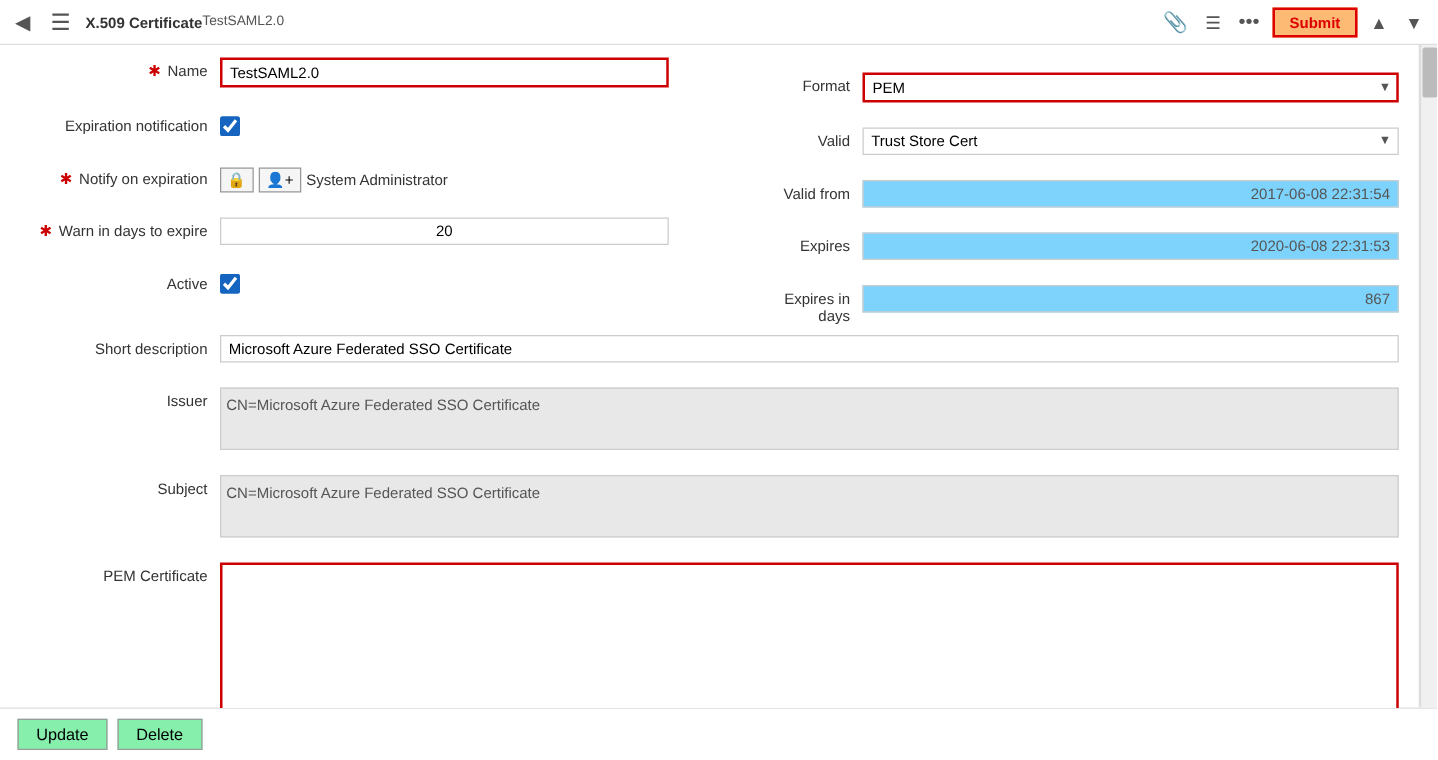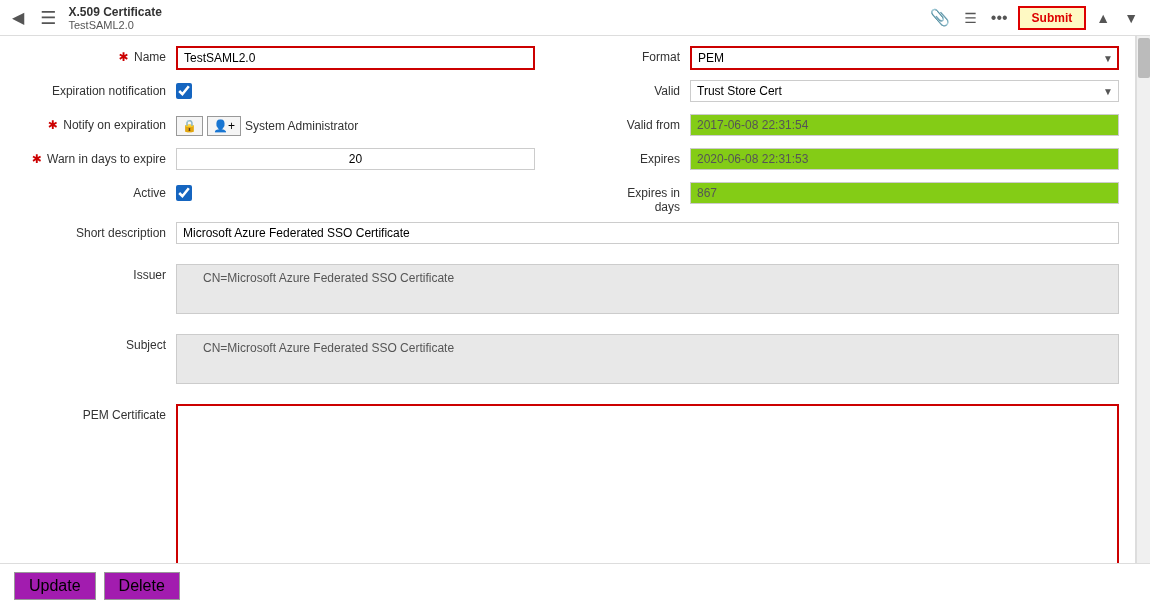--- a/index.html
+++ b/index.html
@@ -7,30 +7,30 @@
 
     .app-container { display: flex; flex-direction: column; height: 608px; }
 
     
     .top-bar {
       display: flex; align-items: center; justify-content: space-between;
       background: #fff; border-bottom: 1px solid #ddd;
       padding: 4px 8px; height: 36px; flex-shrink: 0;
     }
     .top-bar-left { display: flex; align-items: center; gap: 8px; }
-    .top-bar-title { display: flex; flex-direction: column; }
+    .top-bar-title { display: flex; }
     .top-bar-title .main-title { font-size: 12px; font-weight: bold; }
     .top-bar-title .sub-title { font-size: 11px; color: #555; }
     .top-bar-right { display: flex; align-items: center; gap: 6px; }
     .icon-btn {
       background: none; border: none; cursor: pointer;
       font-size: 16px; color: #555; padding: 2px 4px;
     }
     .submit-btn {
-      background: #fef9c3; border: 2px solid #d00; color: #d00;
+      background: #fdba74; border: 2px solid #d00; color: #d00;
       font-weight: bold; padding: 3px 12px; cursor: pointer; font-size: 12px;
     }
     .arrow-btn {
       background: none; border: none; cursor: pointer;
       font-size: 14px; color: #555; padding: 2px 4px;
     }
 
     
     .main-content {
       display: flex; flex: 1; overflow: hidden;
@@ -58,21 +58,21 @@
     .right-label { width: 90px; text-align: right; padding-right: 10px; padding-top: 4px; flex-shrink: 0; color: #333; }
     .right-field { flex: 1; }
 
     
     input[type="text"], textarea, select {
       width: 100%; border: 1px solid #ccc; padding: 3px 6px;
       font-size: 12px; background: #fff; outline: none;
       font-family: Arial, sans-serif;
     }
     input[type="text"]:read-only, textarea:read-only {
-      background: #84cc16; color: #555;
+      background: #7dd3fc; color: #555; text-align: right;
     }
     .input-red-border { border: 2px solid #c00 !important; }
     .select-wrapper {
       position: relative; display: inline-block; width: 100%;
     }
     .select-wrapper select {
       appearance: none; -webkit-appearance: none;
       padding-right: 24px; background: #fff;
     }
     .select-wrapper select.red-border { border: 2px solid #c00; }
@@ -95,41 +95,41 @@
     
     .pem-textarea {
       width: 100%; height: 220px; border: 2px solid #c00;
       resize: none; font-family: monospace; font-size: 11px;
       background: #fff; padding: 4px;
     }
 
     
     .readonly-box {
       background: #e8e8e8; border: 1px solid #ccc;
-      padding: 6px 26px; min-height: 50px; color: #555; font-size: 12px;
+      padding: 6px 4px; min-height: 50px; color: #555; font-size: 12px;
     }
 
     
     .bottom-bar {
       display: flex; align-items: center; gap: 8px;
       padding: 8px 14px; border-top: 1px solid #ddd;
       background: #fff; flex-shrink: 0;
     }
     .bottom-btn {
-      padding: 4px 14px; font-size: 16px; cursor: pointer;
-      border: 1px solid #999; background: #a21caf; text-align: right;
+      padding: 4px 14px; font-size: 13px; cursor: pointer;
+      border: 1px solid #999; background: #86efac; text-align: right;
     }
 
     
     .split-row {
       display: flex; align-items: flex-start;
       margin-bottom: 8px; min-height: 26px; width: 100%; gap: 33px;
     }
     .split-left { flex: 1; display: flex; align-items: flex-start; }
-    .split-right { flex: 1; display: flex; align-items: flex-start; padding-left: 32px; }
+    .split-right { flex: 1; display: flex; align-items: flex-start; padding-left: 32px; margin-top: 12px; }
 
     
     .full-row {
       display: flex; align-items: flex-start;
       margin-bottom: 20px;
     }
     .full-label { width: 160px; text-align: right; padding-right: 10px; padding-top: 4px; flex-shrink: 0; }
     .full-field { flex: 1; }
 
     .warn-input-wrap input { text-align: right; }

